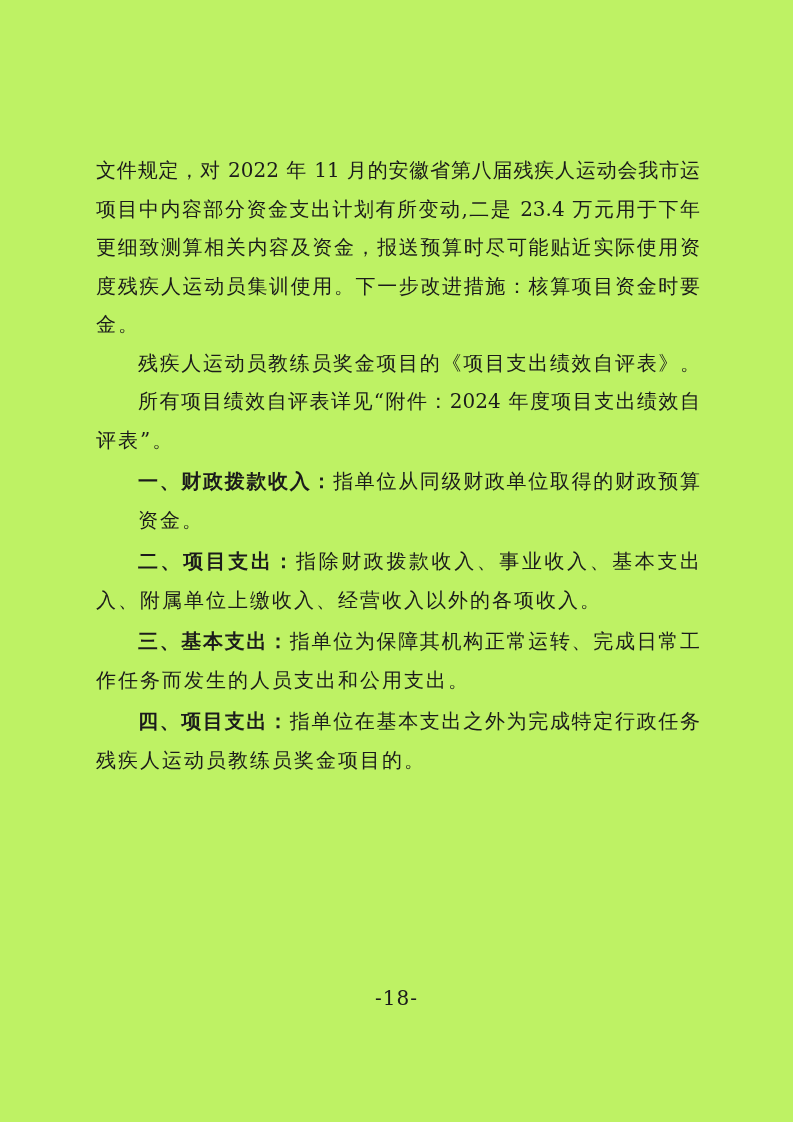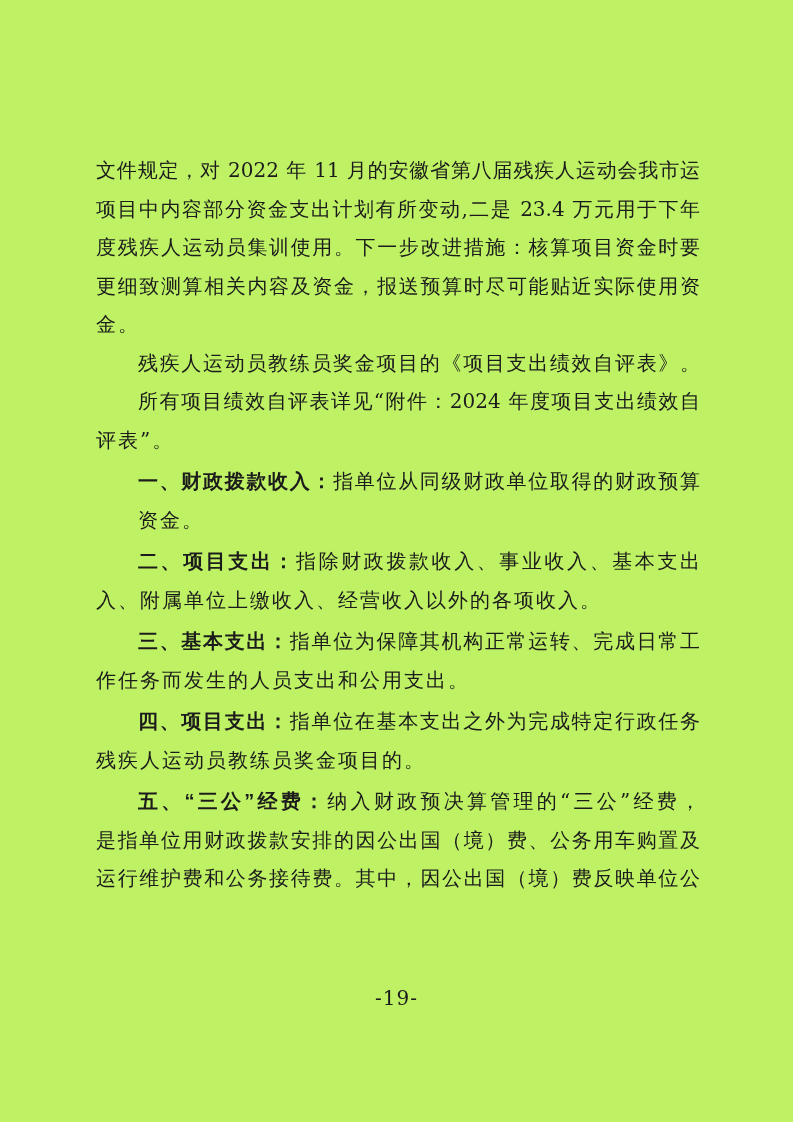--- a/index.html
+++ b/index.html
@@ -67,22 +67,22 @@
 </style>
 </head>
 <body>
 
 <div class="page">
   <div class="content">
 
     <div>
       <div class="line j">文件规定，对 2022 年 11 月的安徽省第八届残疾人运动会我市运</div>
       <div class="line j">项目中内容部分资金支出计划有所变动,二是 23.4 万元用于下年</div>
+      <div class="line j">更细致测算相关内容及资金，报送预算时尽可能贴近实际使用资</div>
       <div class="line j">度残疾人运动员集训使用。下一步改进措施：核算项目资金时要</div>
-      <div class="line j">更细致测算相关内容及资金，报送预算时尽可能贴近实际使用资</div>
       <div class="line">金。</div>
     </div>
 
     <div>
       <div class="line j ind">残疾人运动员教练员奖金项目的《项目支出绩效自评表》。</div>
     </div>
 
     <div>
       <div class="line j ind">所有项目绩效自评表详见“附件：2024 年度项目支出绩效自</div>
       <div class="line">评表”。</div>
@@ -110,24 +110,17 @@
       <div class="line">作任务而发生的人员支出和公用支出。</div>
     </div>
 
     <div class="item">
       <div class="line j ind">
         <span class="term">四、项目支出：</span><span>指单位在基本支出之外为完成特定行政任务</span>
       </div>
       <div class="line">残疾人运动员教练员奖金项目的。</div>
     </div>
 
-    <div class="item">
-      <div class="line j ind">
-        <span class="term">五、“三公”经费：</span><span>纳入财政预决算管理的“三公”经费，</span>
-      </div>
-      <div class="line j">是指单位用财政拨款安排的因公出国（境）费、公务用车购置及</div>
-      <div class="line j">运行维护费和公务接待费。其中，因公出国（境）费反映单位公</div>
-    </div>
 
   </div>
 
-  <div class="pagenum">-19-</div>
+  <div class="pagenum">-18-</div>
 </div>
 
 </body></html>

